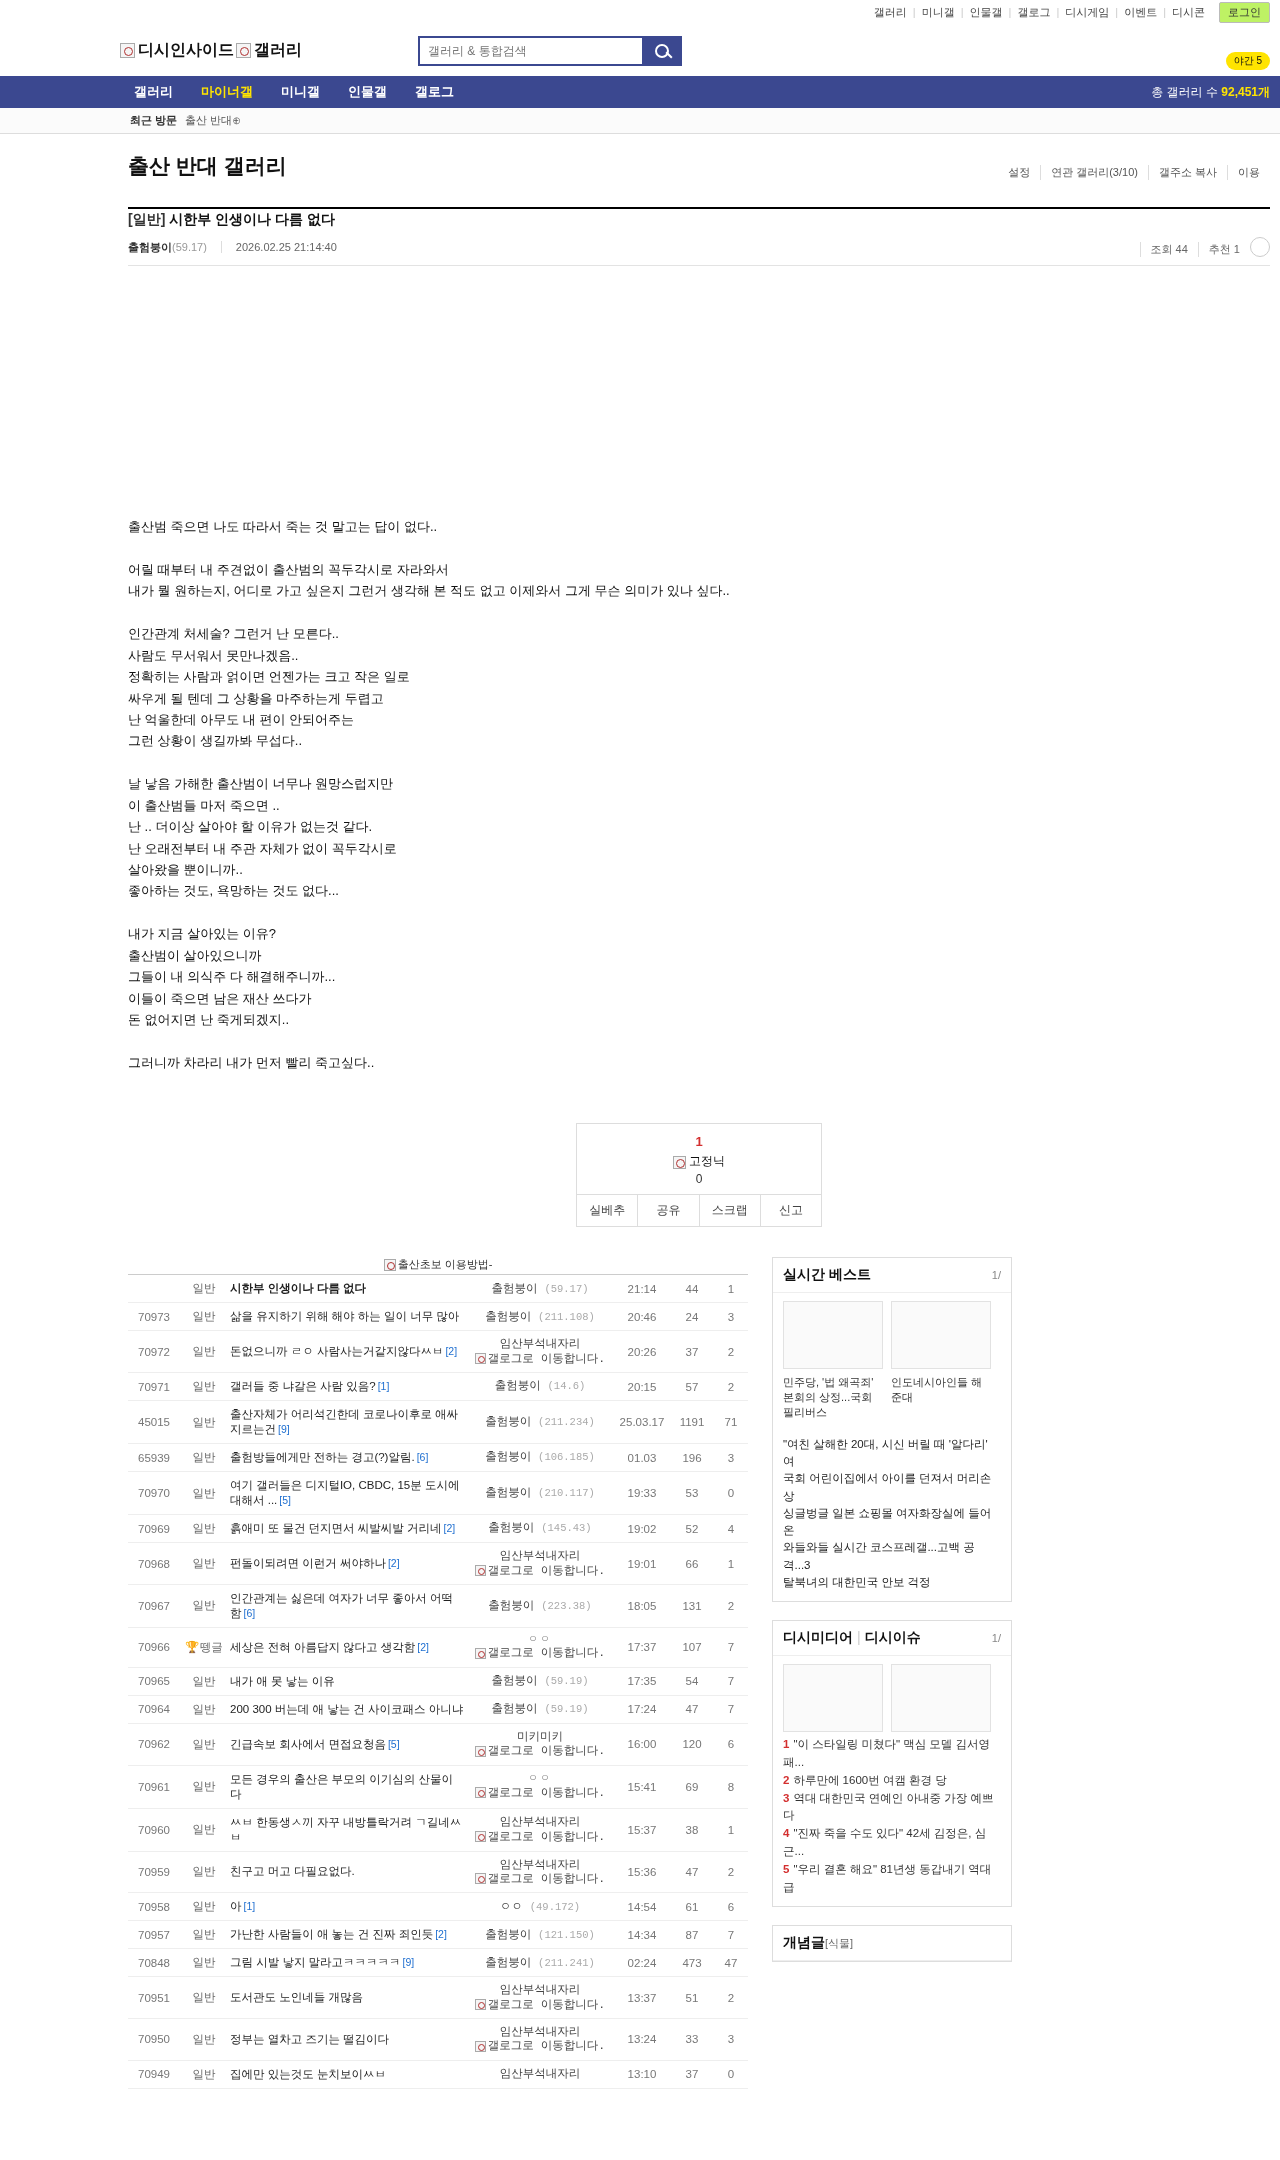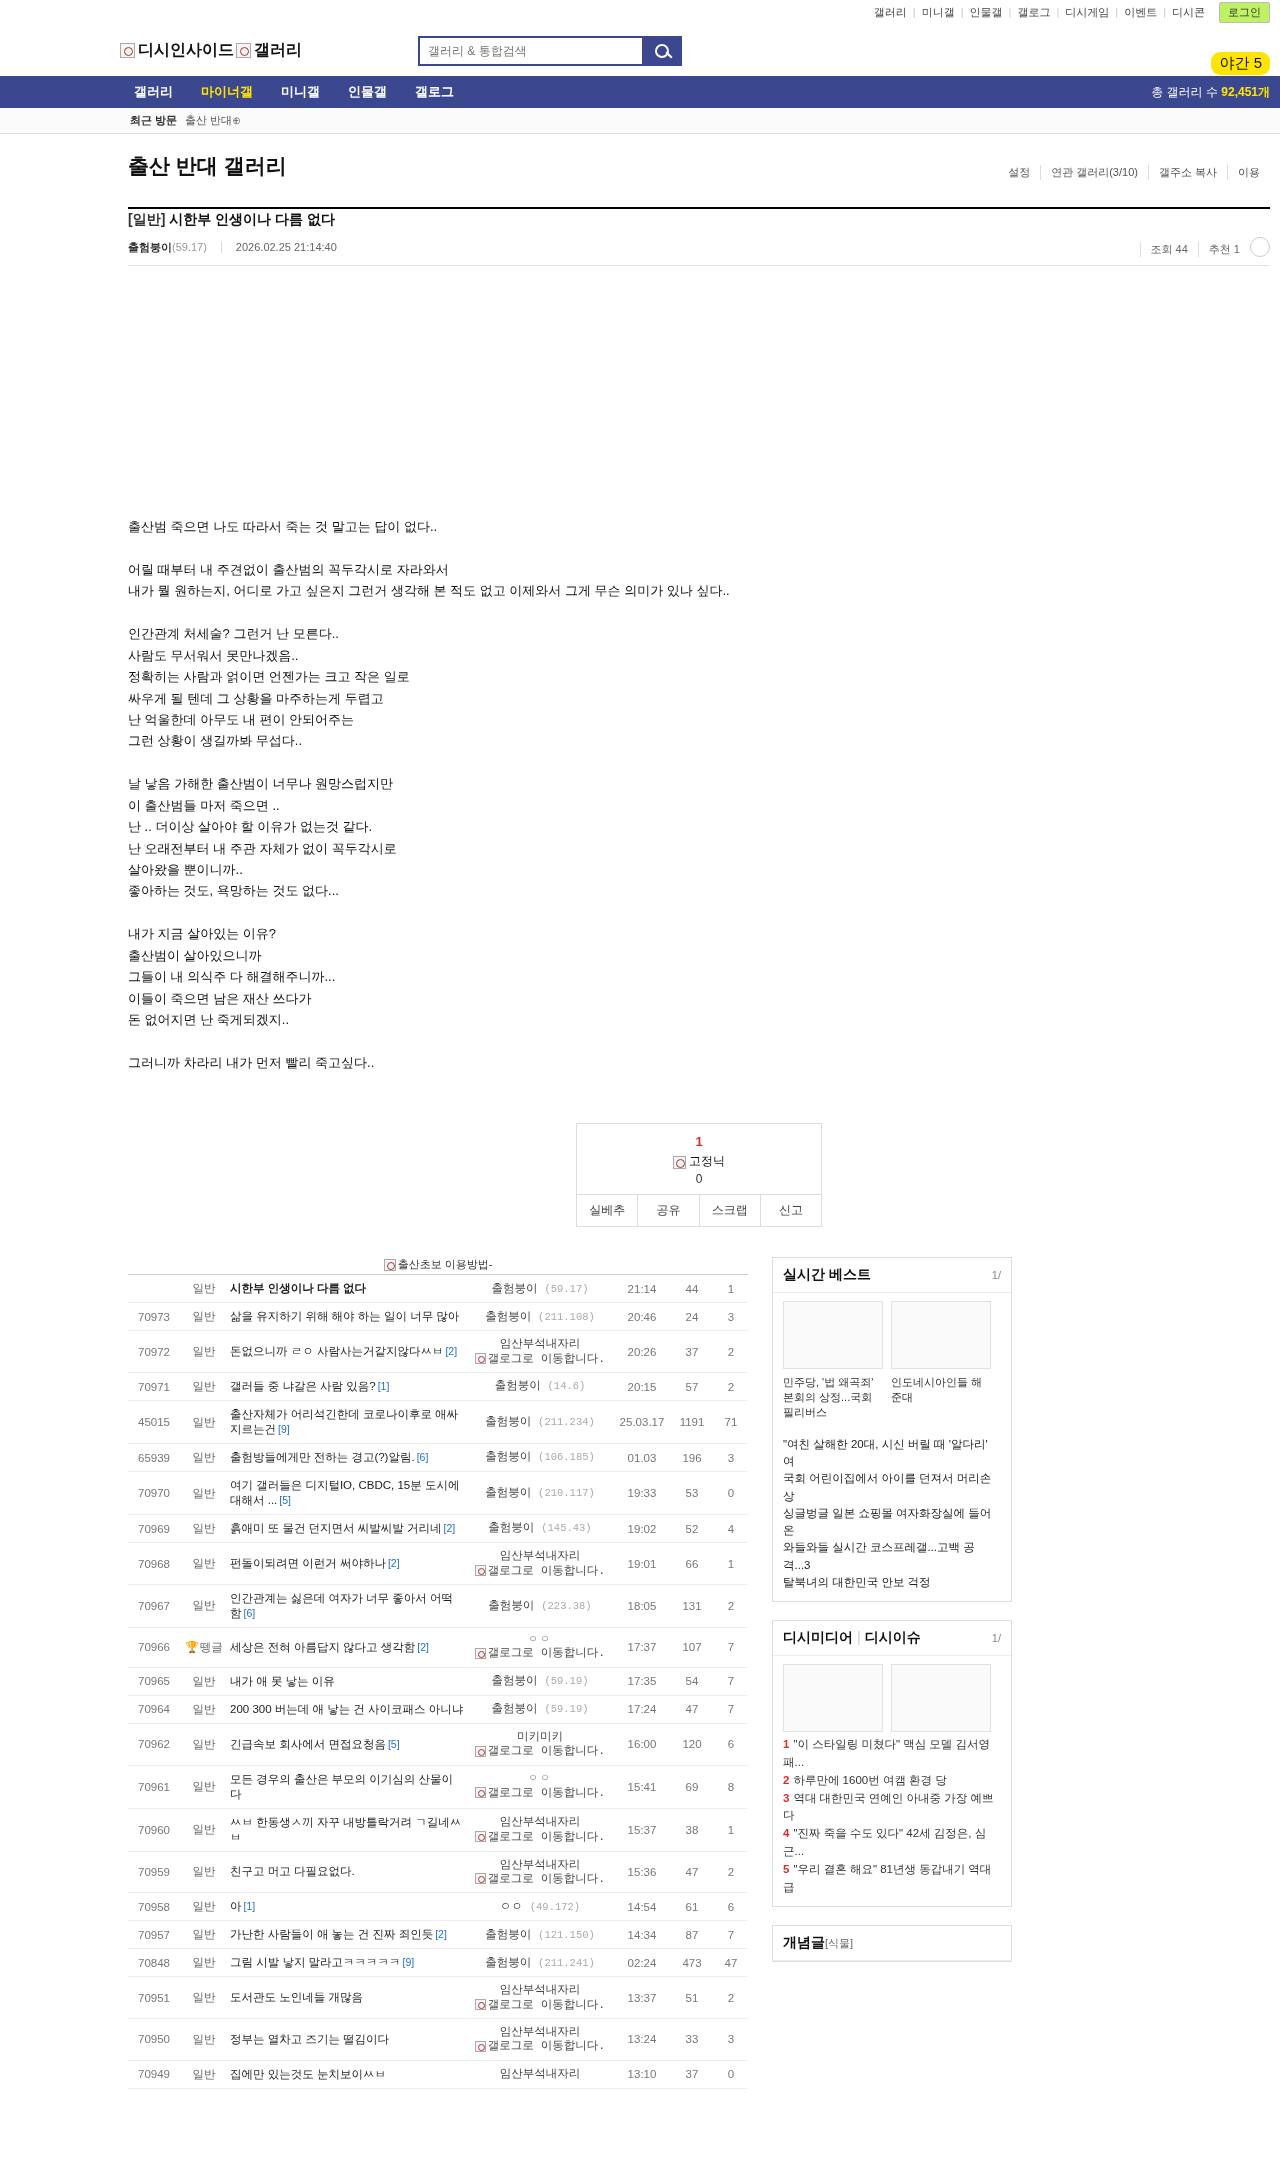--- a/index.html
+++ b/index.html
@@ -108,21 +108,21 @@
     left:23px; top:18px;
     width:8px;height:2px;
     background:#fff;
     transform:rotate(45deg);
   }
   .yellow-badge {
     position: absolute;
     right: 10px; top: 28px;
     background: #ffe400;
     color: #111;
-    font-size: 15px;
+    font-size: 10px;
     padding: 2px 8px;
     border-radius: 9px;
     white-space: nowrap;
   }
 
   
   .gnb {
     height: 32px;
     background: #3b4890;
     color: #fff;

